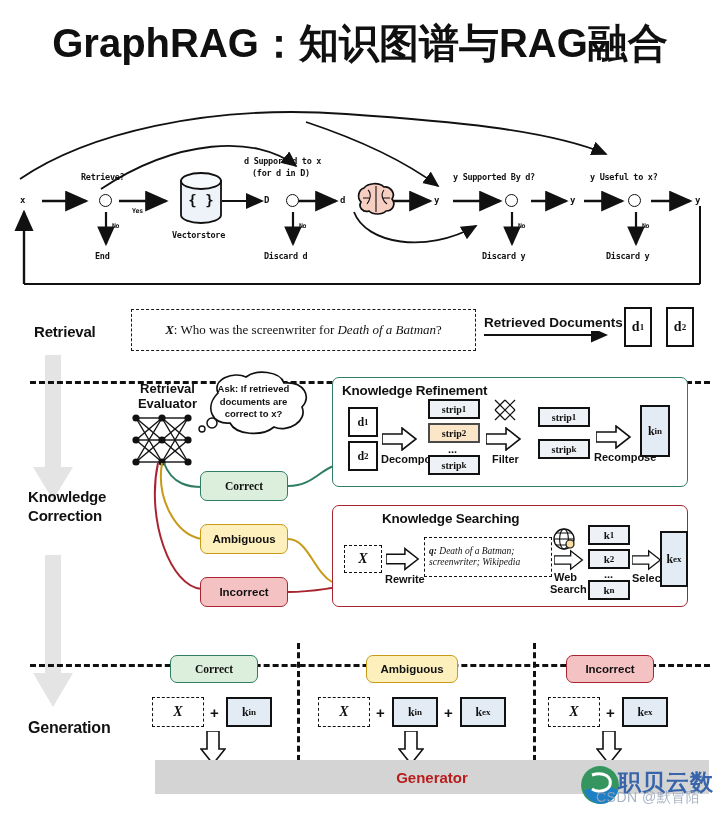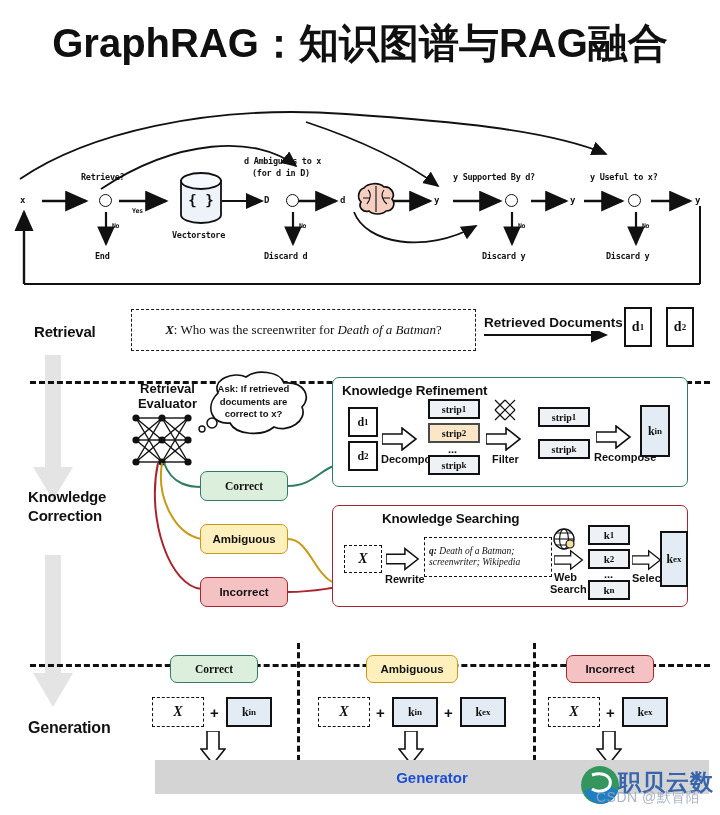--- a/index.html
+++ b/index.html
@@ -160,21 +160,21 @@
     position:absolute; width:0; top:0;
     border-left:3.5px dashed #111;
   }
   .plus{
     position:absolute; font-size:15px; font-weight:bold; color:#111;
   }
   .generator{
     position:absolute;
     background:#d4d4d4;
     display:flex; align-items:center; justify-content:center;
-    font-size:15px; font-weight:bold; color:#1d4ed8;
+    font-size:15px; font-weight:bold; color:#b91c1c;
   }
 
   
   .wm{ position:absolute; right:2px; bottom:2px; width:140px; height:56px; }
   .wm-logo{ position:absolute; left:2px; top:8px; width:40px; height:40px; }
   .wm-cn{
     position:absolute; left:40px; top:10px;
     font-size:23px; font-weight:bold; color:#2f5fa8;
     letter-spacing:1px; opacity:.95;
   }
@@ -237,21 +237,21 @@
   <span class="lbl" style="left:89px; top:157px;">End</span>
 
   <svg class="vstore" style="left:172px; top:78px;" viewBox="0 0 46 52">
     <path d="M3,9 L3,43 A20,8 0 0 0 43,43 L43,9 Z" fill="#eef3fa" stroke="#111" stroke-width="1.8"></path>
     <ellipse cx="23" cy="9" rx="20" ry="8" fill="#f7fafd" stroke="#111" stroke-width="1.8"></ellipse>
     <text x="23" y="33" text-anchor="middle" font-family="DejaVu Sans Mono, monospace" font-size="14" font-weight="bold" fill="#111">{ }</text>
   </svg>
   <span class="lbl" style="left:166px; top:136px;">Vectorstore</span>
 
   <span class="var" style="left:258px; top:101px;">D</span>
-  <span class="lbl" style="left:238px; top:62px;">d Ambiguous to x</span>
+  <span class="lbl" style="left:238px; top:62px;">d Supported to x</span>
   <span class="lbl" style="left:246px; top:74px;">(for d in D)</span>
   <span class="node" style="left:280px; top:100px;"></span>
   <span class="lbl small" style="left:293px; top:128px;">No</span>
   <span class="lbl" style="left:258px; top:157px;">Discard d</span>
 
   <span class="var" style="left:334px; top:101px;">d</span>
 
   <svg class="brain" style="left:348px; top:82px;" width="44" height="44" viewBox="0 0 44 44">
     <path d="M10,12 C4,14 3,22 7,26 C4,31 9,37 15,35 C19,39 28,39 32,35 C39,35 42,28 38,23 C42,17 36,10 30,11 C25,6 14,7 10,12 Z" fill="#f7cfc2" stroke="#111" stroke-width="1.7"></path>
     <path d="M22,10 L22,36 M14,14 C18,18 16,24 13,28 M30,14 C26,19 29,25 33,28 M9,22 L16,22 M28,22 L36,22" fill="none" stroke="#111" stroke-width="1.1"></path>

